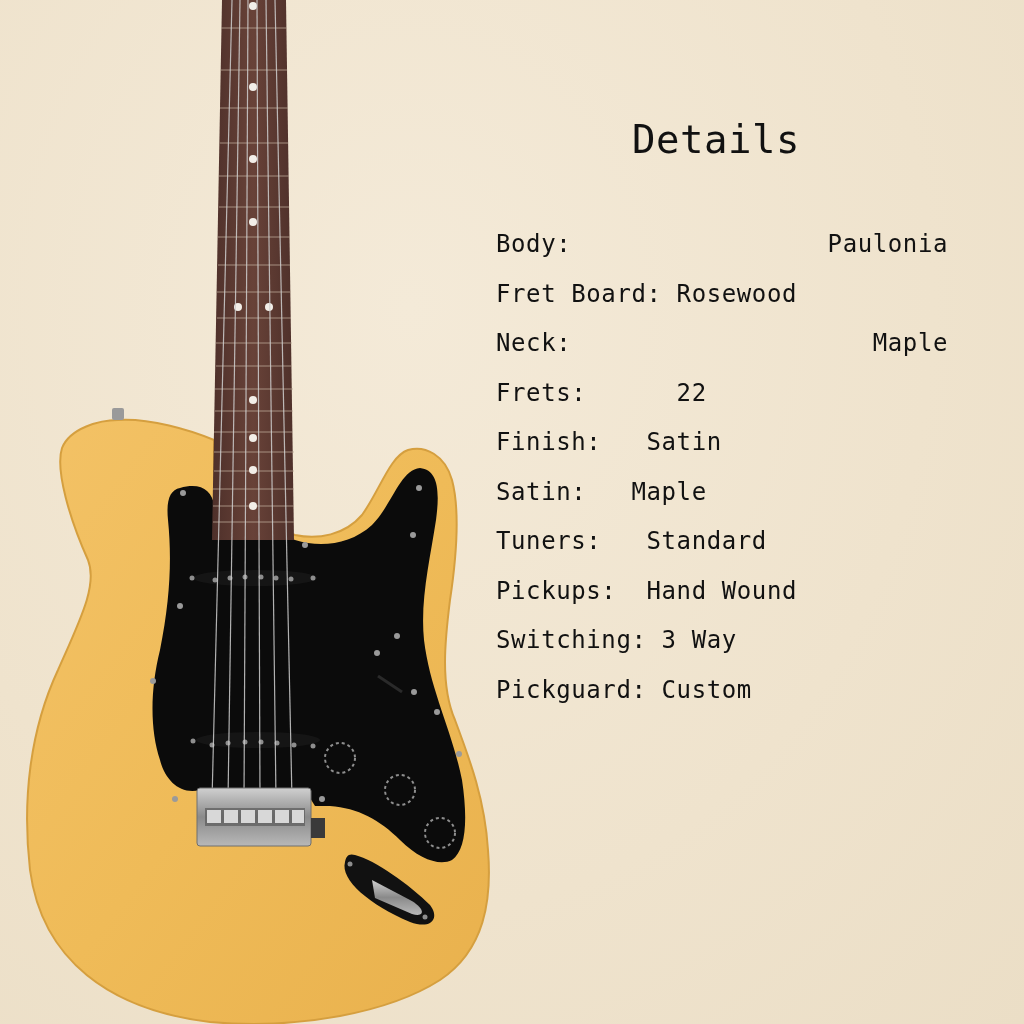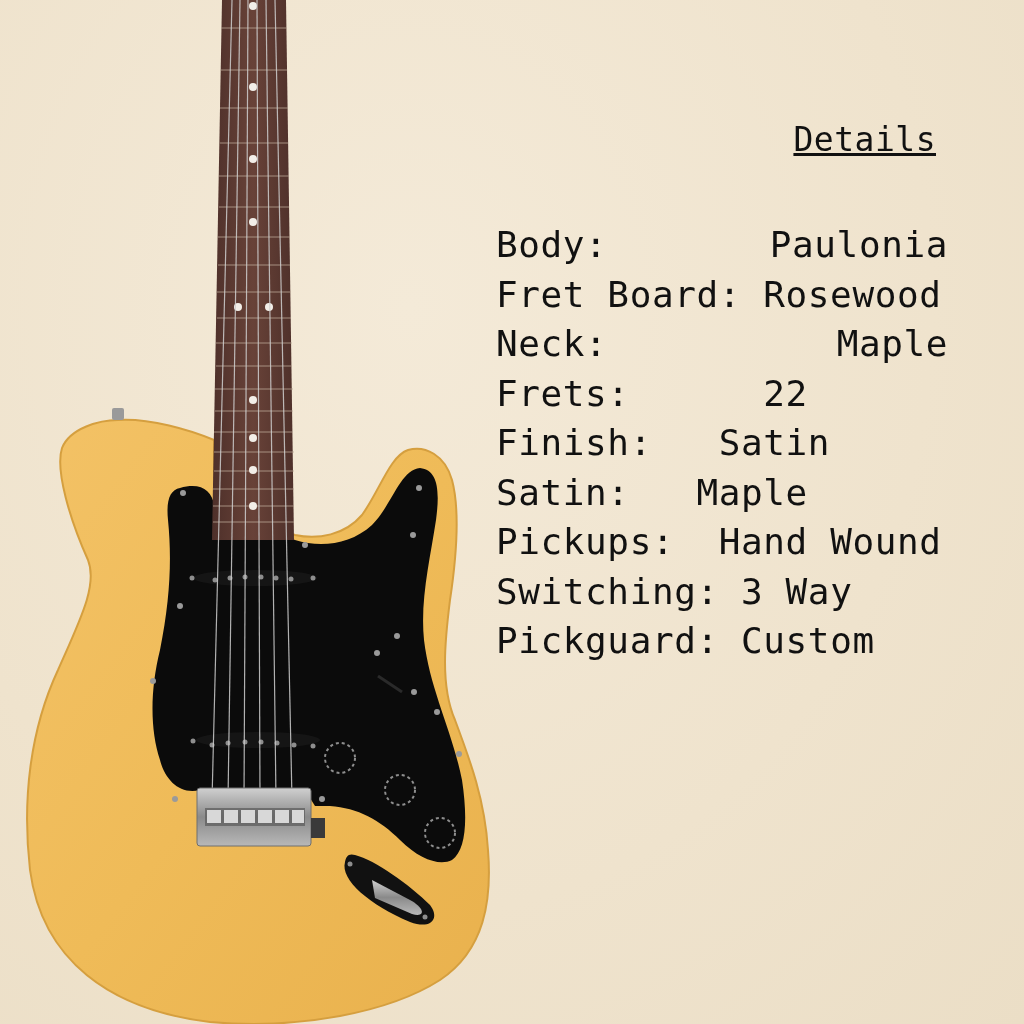--- a/index.html
+++ b/index.html
@@ -25,32 +25,31 @@
     }
     .details {
       position: absolute;
       left: 496px;
       top: 118px;
       width: 460px;
       font-family: "DejaVu Sans Mono", "Liberation Mono", monospace;
       color: #111111;
     }
     .details-title {
-      font-size: 33px;
-      text-align: right;
+      font-size: 39px;
+      text-align: center;
       width: 440px;
       margin-left: 0;
       height: 44px;
       line-height: 44px;
       letter-spacing: 0.5px;
-      text-decoration: underline;
     }
     .spec-list {
       margin-top: 58px;
-      font-size: 36px;
+      font-size: 24px;
       line-height: 49.5px;
       letter-spacing: 0.6px;
     }
     .spec-row {
       display: flex;
       white-space: pre;
       width: 452px;
     }
     .spec-label { white-space: pre; }
     .spec-value { white-space: pre; }
@@ -261,20 +260,23 @@
       <div class="spec-row">
         <span class="spec-label">Frets:</span><span class="spec-gap">      </span><span class="spec-value">22</span>
       </div>
       <div class="spec-row">
         <span class="spec-label">Finish:</span><span class="spec-gap">   </span><span class="spec-value">Satin</span>
       </div>
       <div class="spec-row">
         <span class="spec-label">Satin:</span><span class="spec-gap">   </span><span class="spec-value">Maple</span>
       </div>
       <div class="spec-row">
+        <span class="spec-label">Tuners:</span><span class="spec-gap">   </span><span class="spec-value">Standard</span>
+      </div>
+      <div class="spec-row">
         <span class="spec-label">Pickups:</span><span class="spec-gap">  </span><span class="spec-value">Hand Wound</span>
       </div>
       <div class="spec-row">
         <span class="spec-label">Switching:</span><span class="spec-gap"> </span><span class="spec-value">3 Way</span>
       </div>
       <div class="spec-row">
         <span class="spec-label">Pickguard:</span><span class="spec-gap"> </span><span class="spec-value">Custom</span>
       </div>
     </div>
   </div>

